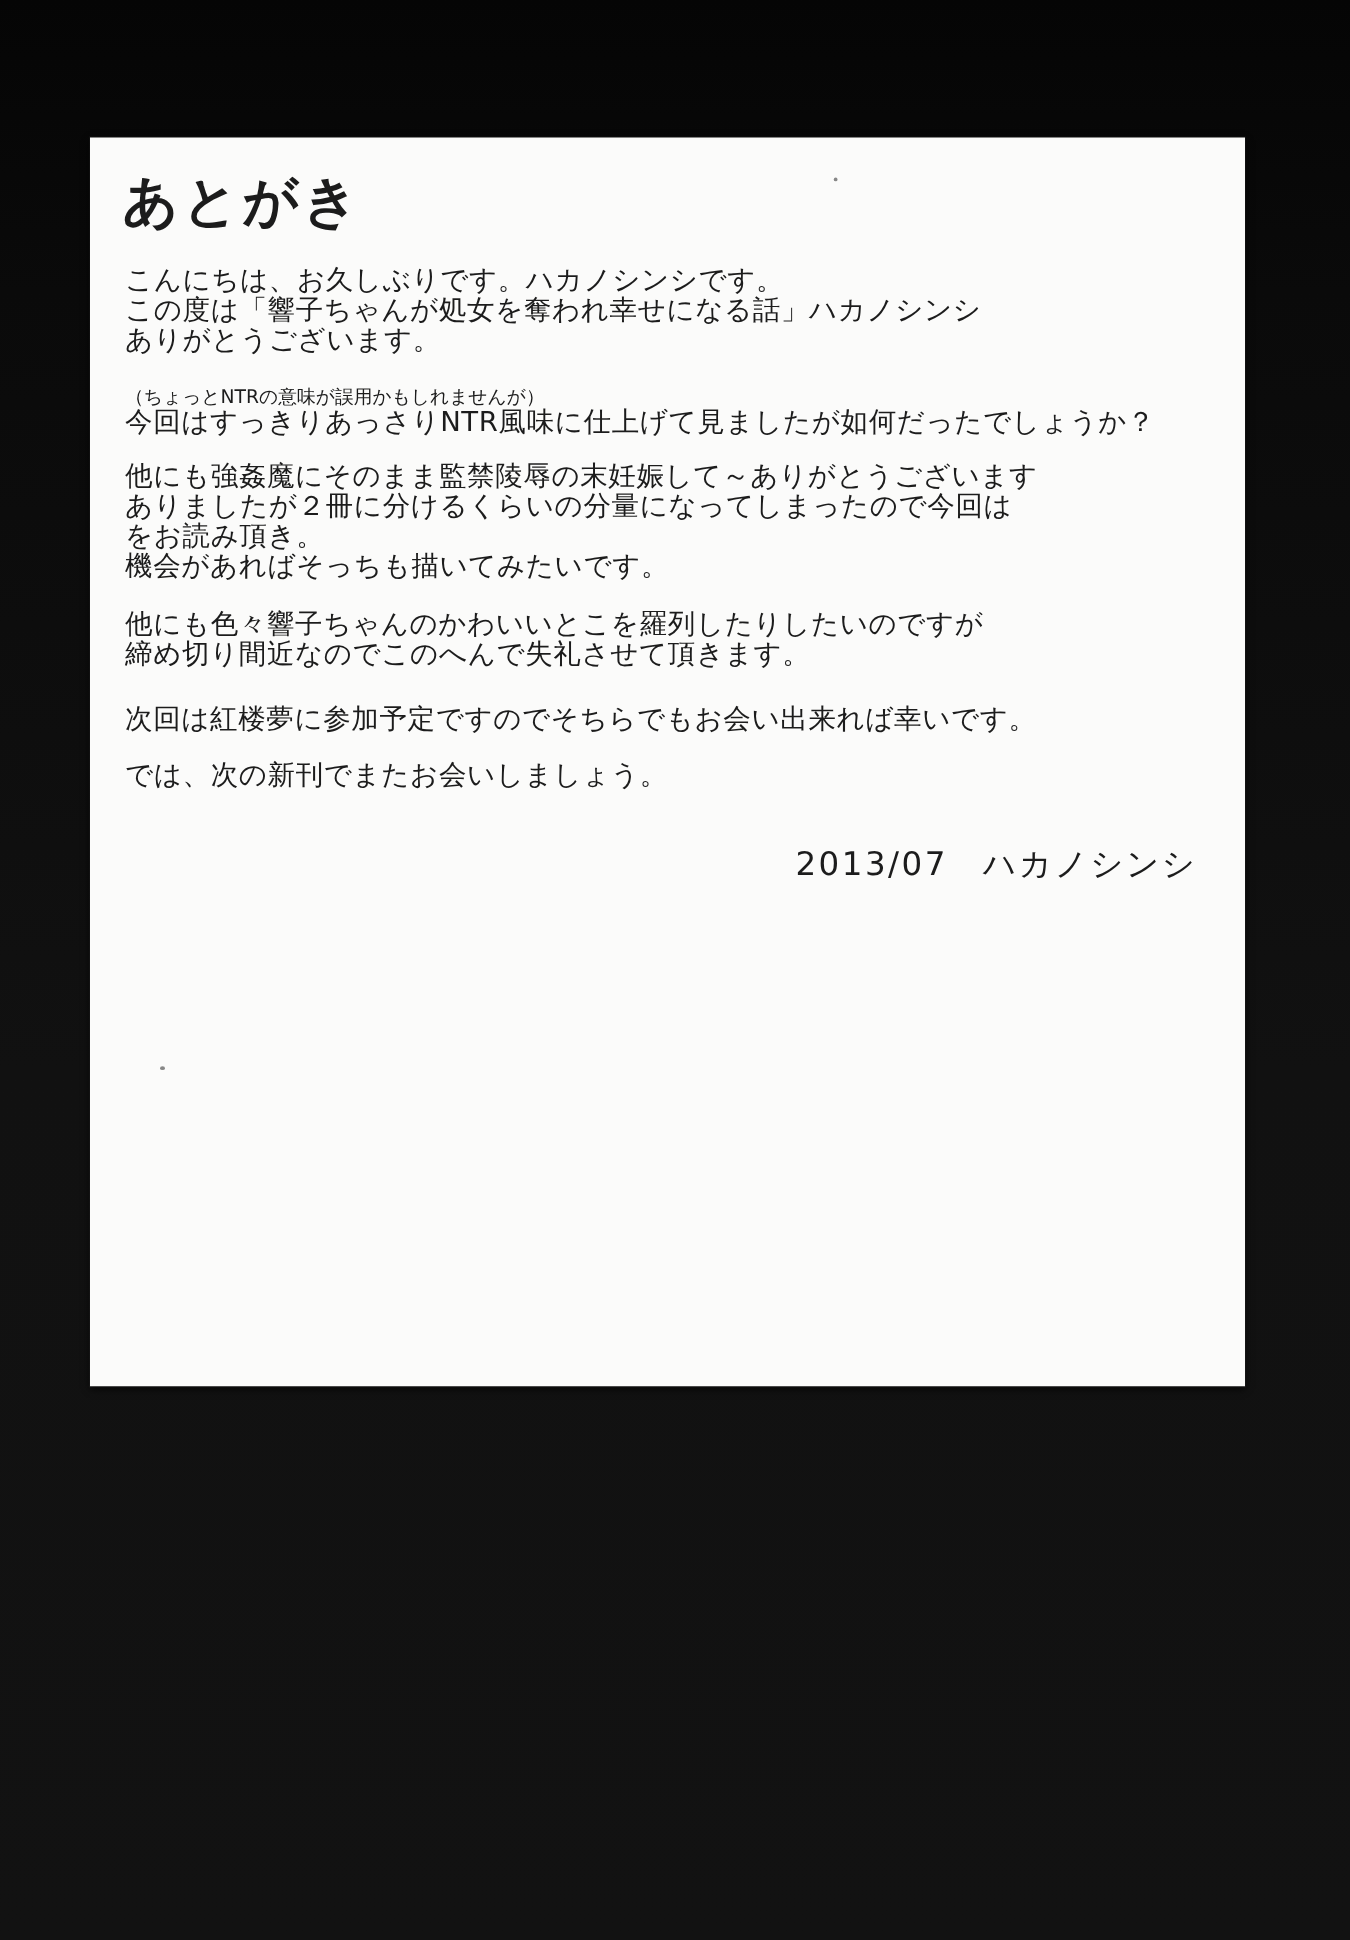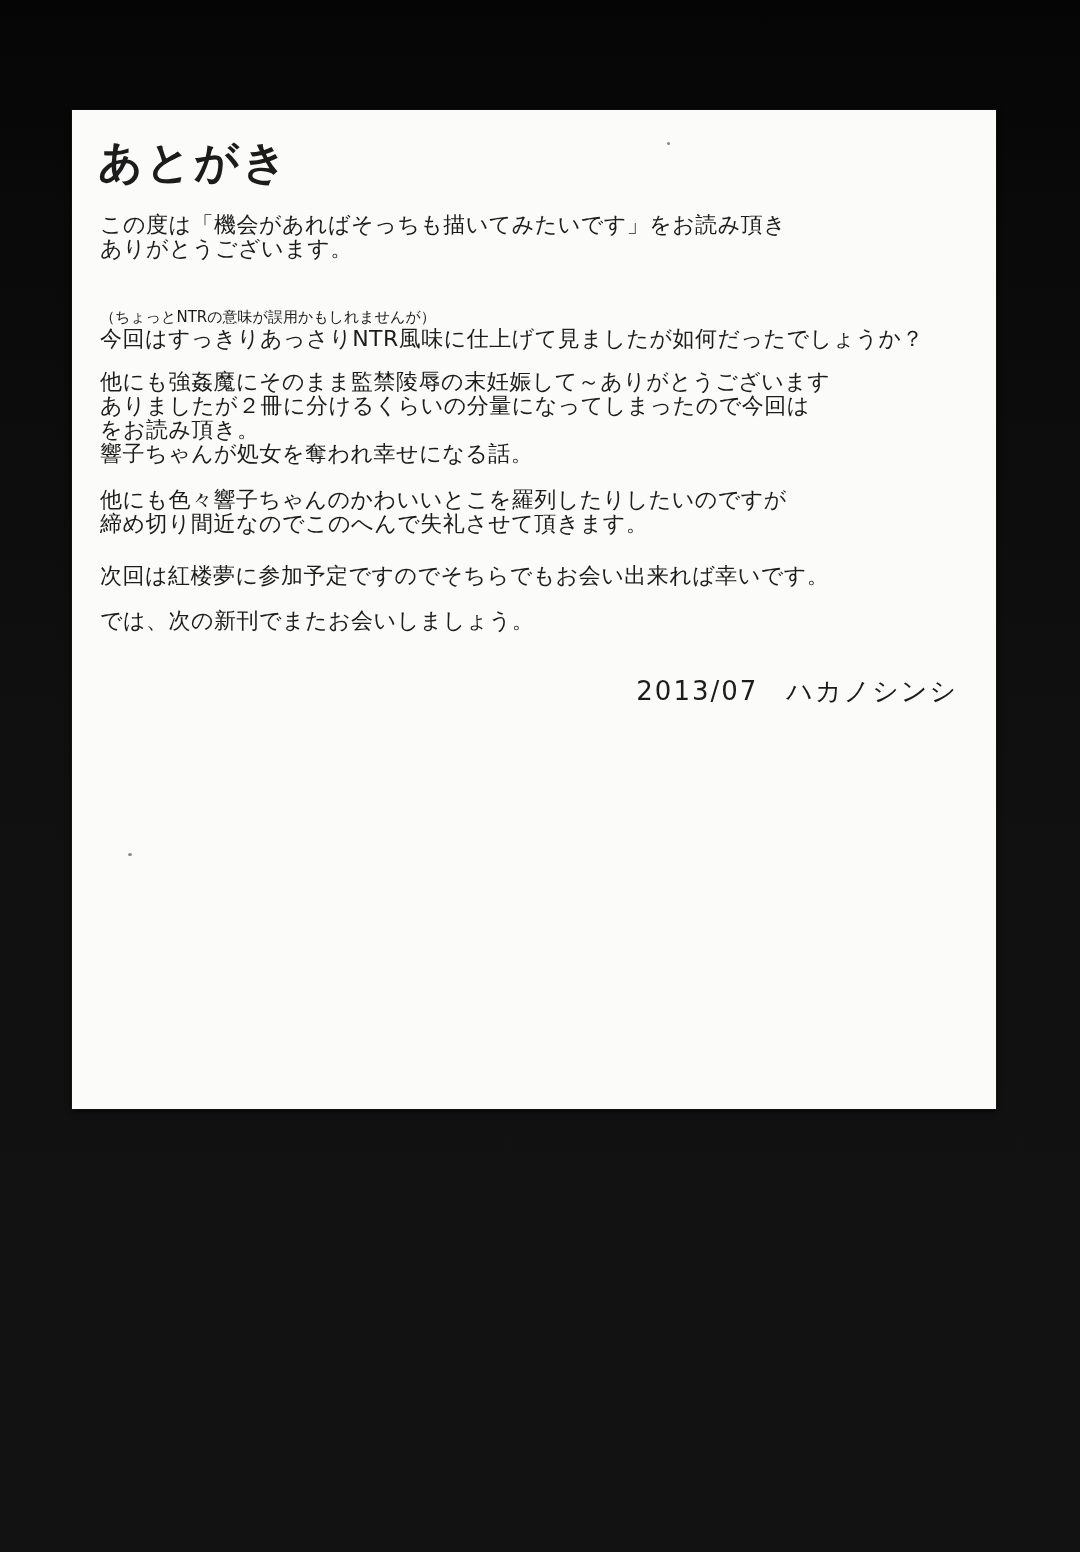--- a/index.html
+++ b/index.html
@@ -80,34 +80,35 @@
 </style>
 </head>
 <body>
 
 <div class="stage">
   <div class="paper">
 
     <div class="title">あとがき</div>
 
     <div class="para p1">
-      <div class="line">この度は「機会があればそっちも描いてみたいです」をお読み頂き</div>
+      <div class="line">こんにちは、お久しぶりです。ハカノシンシです。</div>
+      <div class="line">この度は「響子ちゃんが処女を奪われ幸せになる話」ハカノシンシ</div>
       <div class="line">ありがとうございます。</div>
     </div>
 
     <div class="para p2">
       <div class="line note">（ちょっとNTRの意味が誤用かもしれませんが）</div>
       <div class="line">今回はすっきりあっさりNTR風味に仕上げて見ましたが如何だったでしょうか？</div>
     </div>
 
     <div class="para p3">
       <div class="line">他にも強姦魔にそのまま監禁陵辱の末妊娠して～ありがとうございます</div>
       <div class="line">ありましたが２冊に分けるくらいの分量になってしまったので今回は</div>
       <div class="line">をお読み頂き。</div>
-      <div class="line">響子ちゃんが処女を奪われ幸せになる話。</div>
+      <div class="line">機会があればそっちも描いてみたいです。</div>
     </div>
 
     <div class="para p4">
       <div class="line">他にも色々響子ちゃんのかわいいとこを羅列したりしたいのですが</div>
       <div class="line">締め切り間近なのでこのへんで失礼させて頂きます。</div>
     </div>
 
     <div class="para p5">
       <div class="line">次回は紅楼夢に参加予定ですのでそちらでもお会い出来れば幸いです。</div>
     </div>

